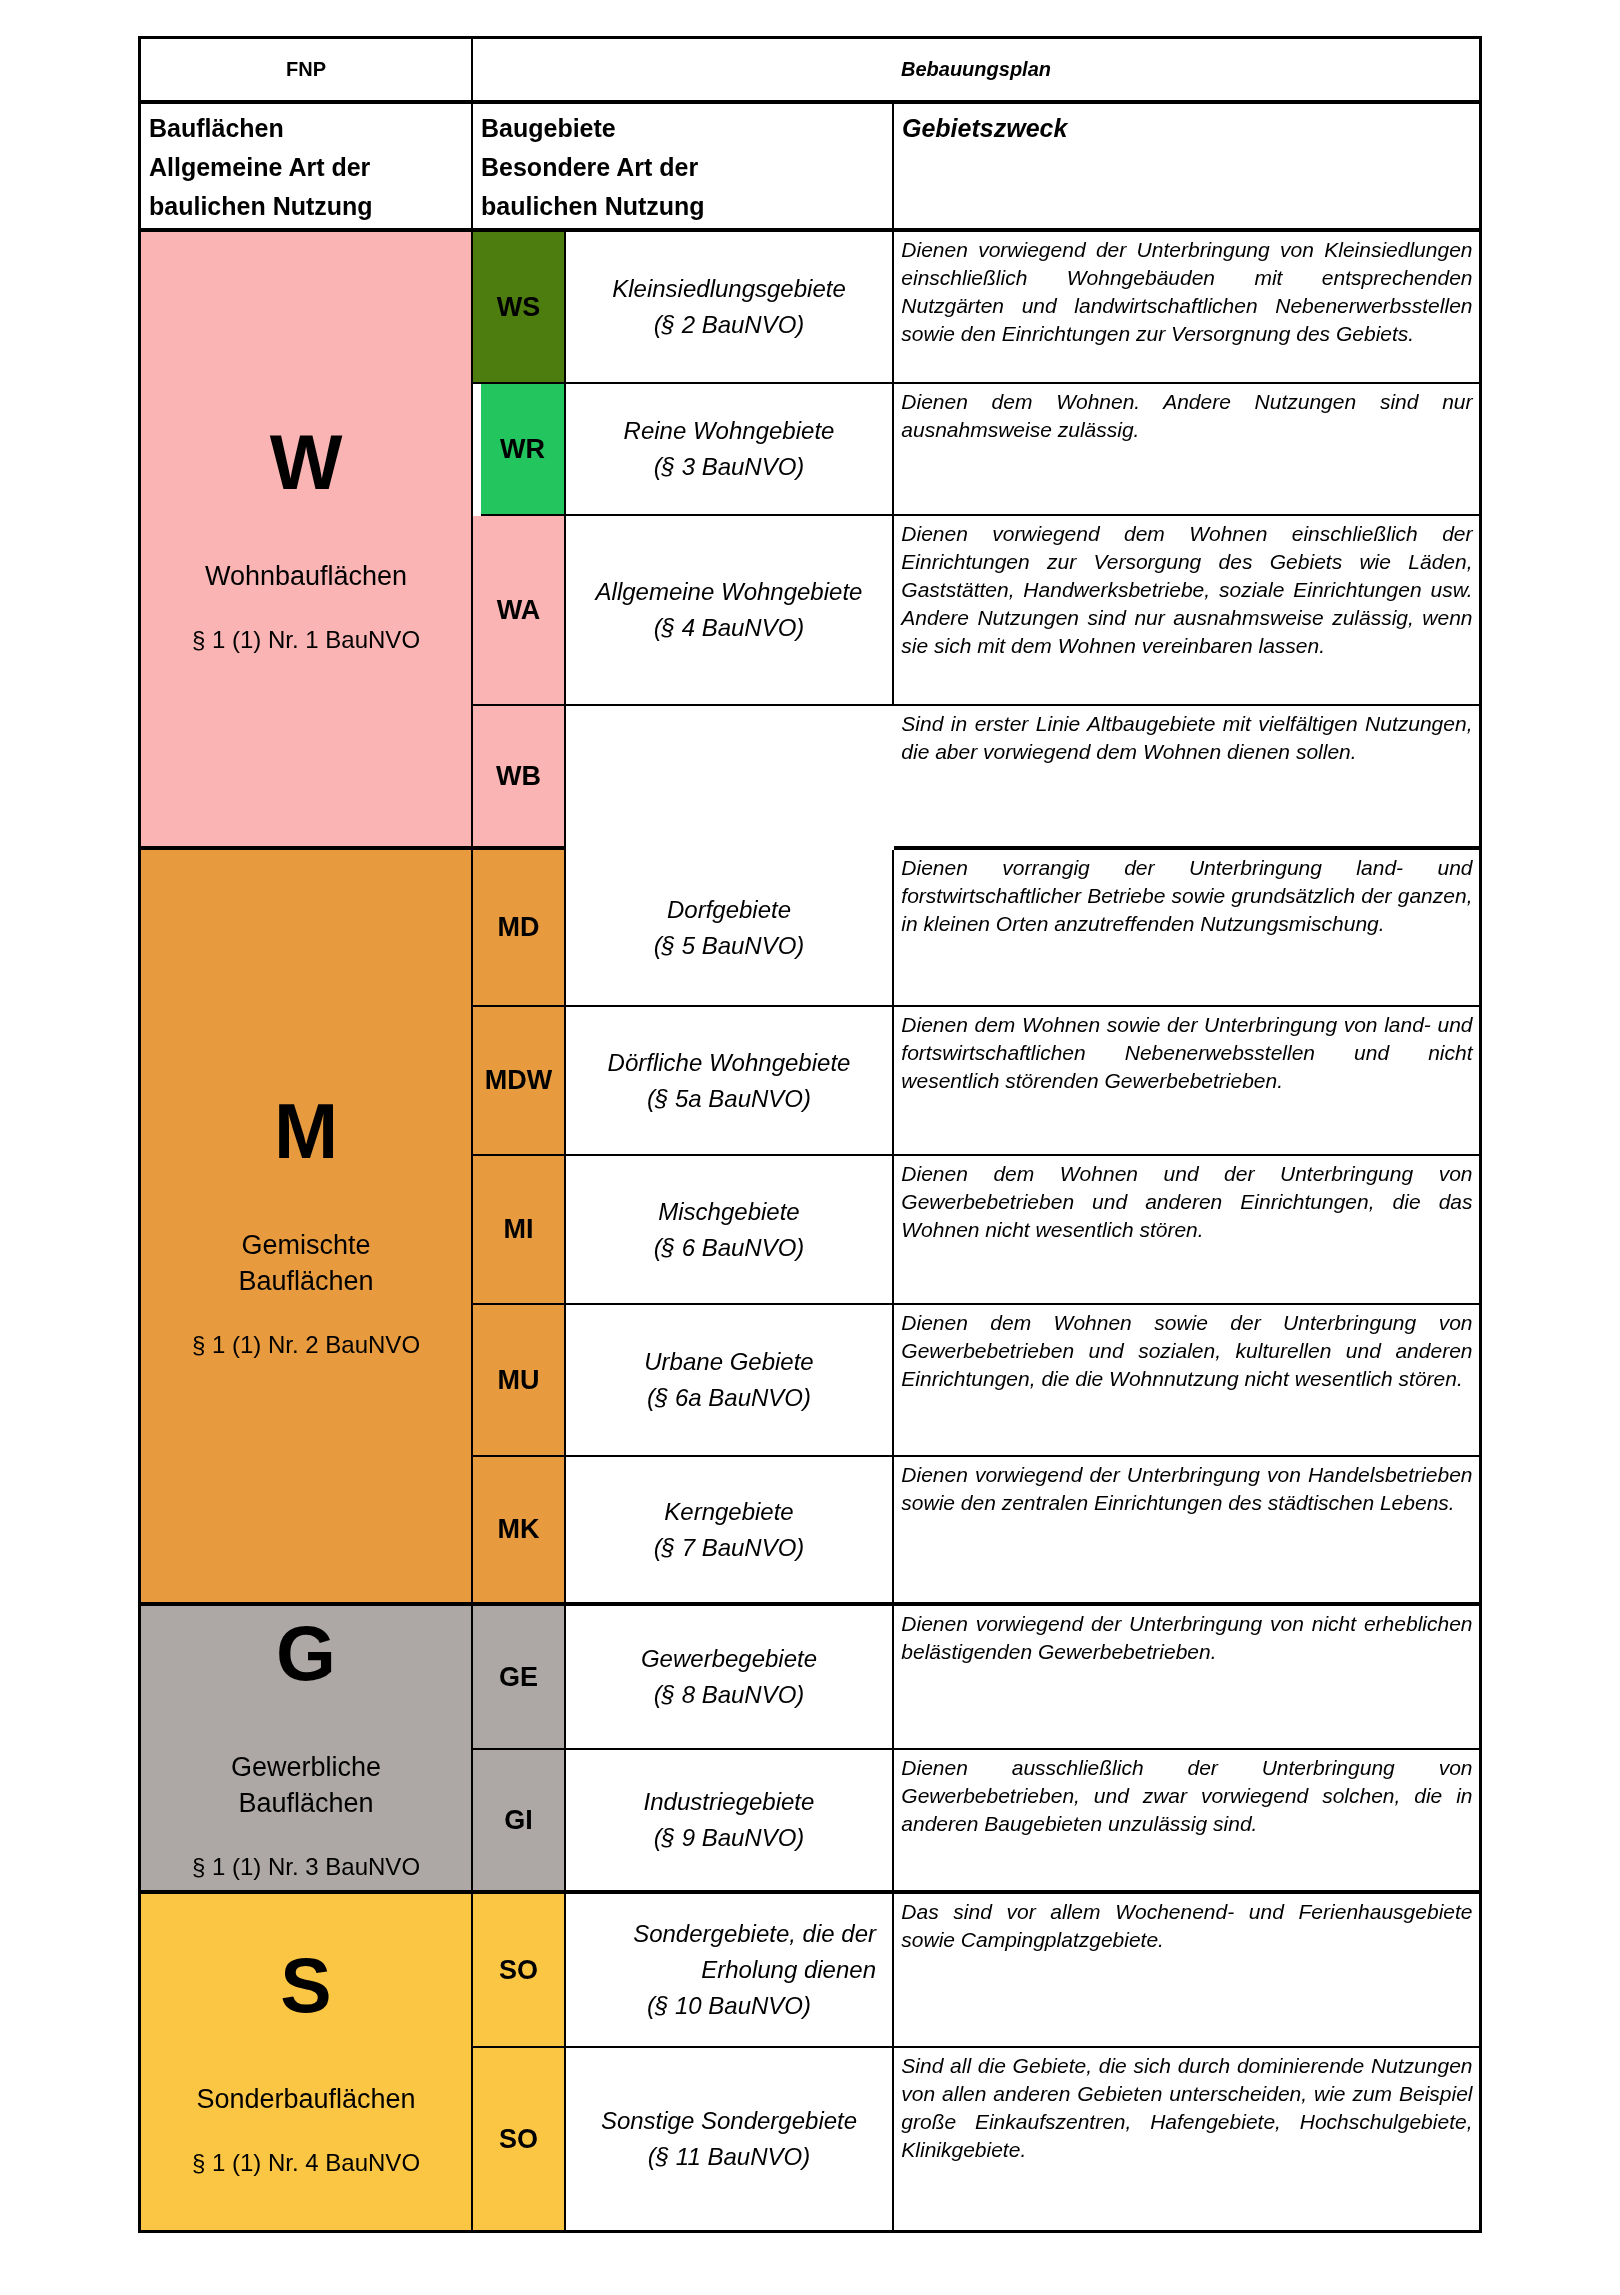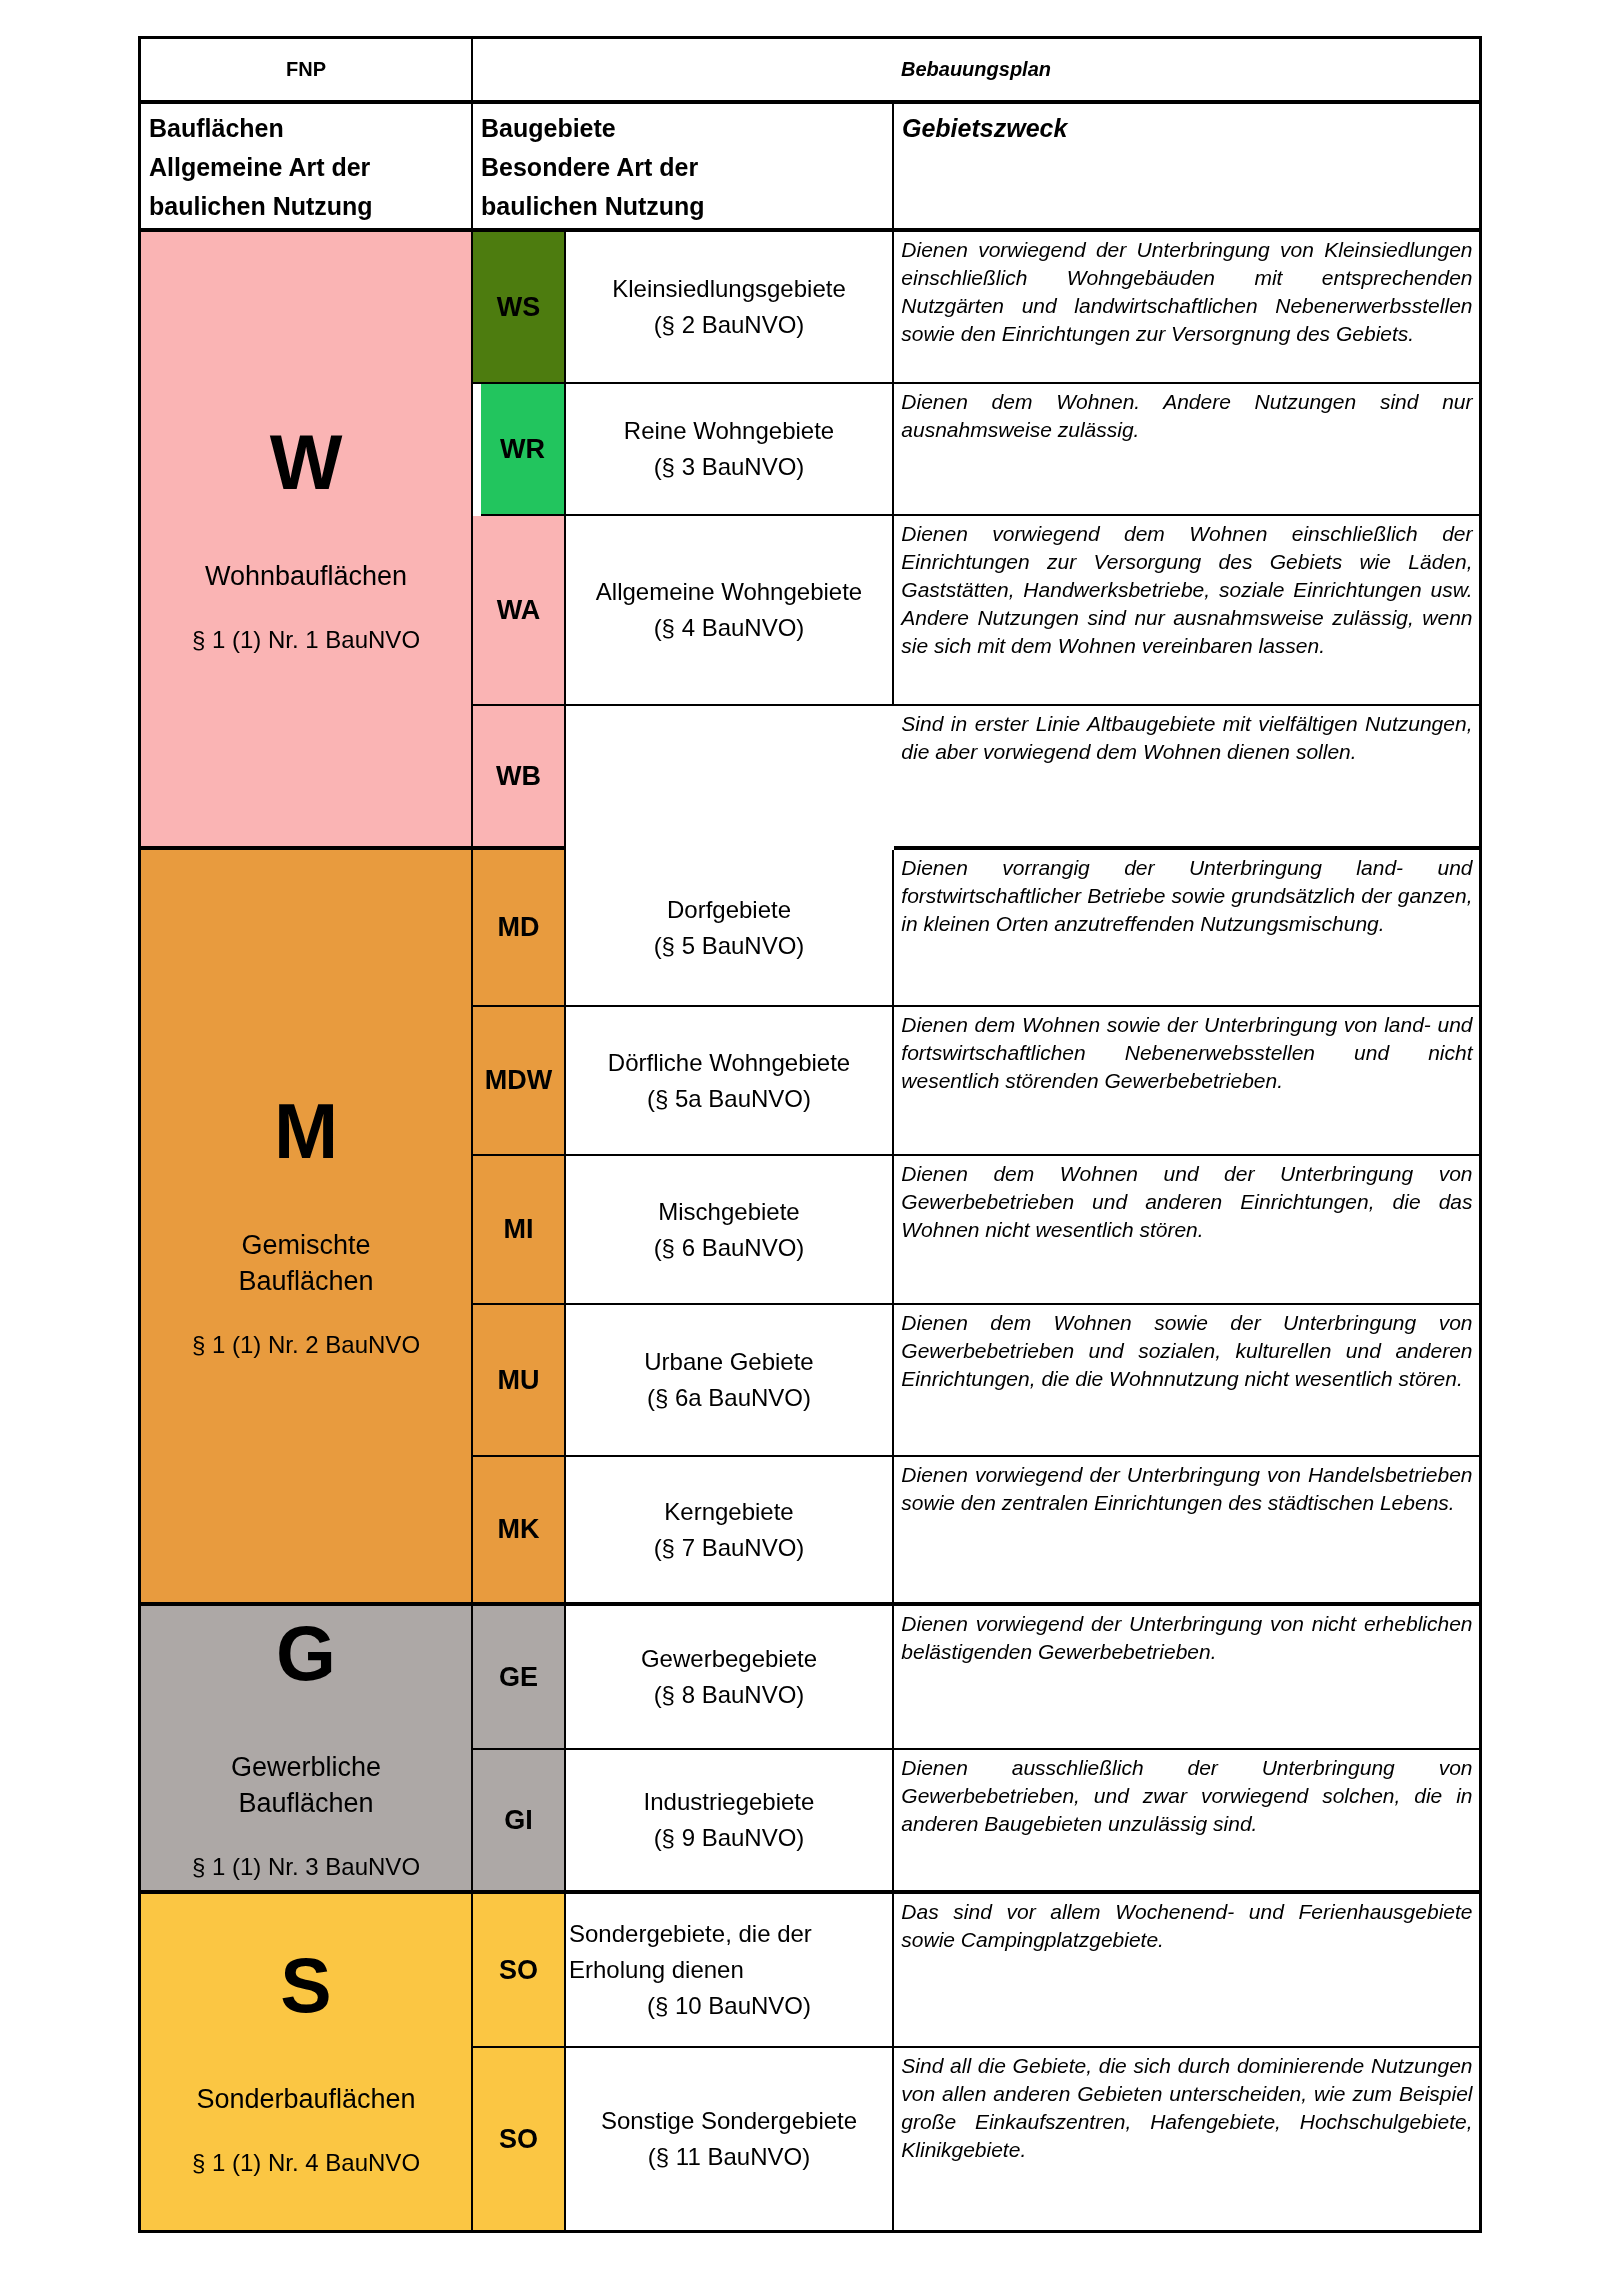--- a/index.html
+++ b/index.html
@@ -55,23 +55,24 @@
     font-size:24px;margin-top:32px;
   }
   
   .badge{
     display:flex;align-items:center;justify-content:center;
     font-size:27px;font-weight:bold;
   }
   
   .namec{
     display:flex;flex-direction:column;align-items:center;justify-content:center;
-    text-align:left;
+    text-align:right;
     font-size:24px;line-height:36px;
-    padding:0 3px;
+    padding:0 16px;
+    font-style:italic;
   }
   
   .purpose{
     font-size:21px;line-height:28px;
     padding:4px 6.5px 4px 7.3px;
     text-align:justify;
     text-align-last:left;
   }
 </style>
 </head>

